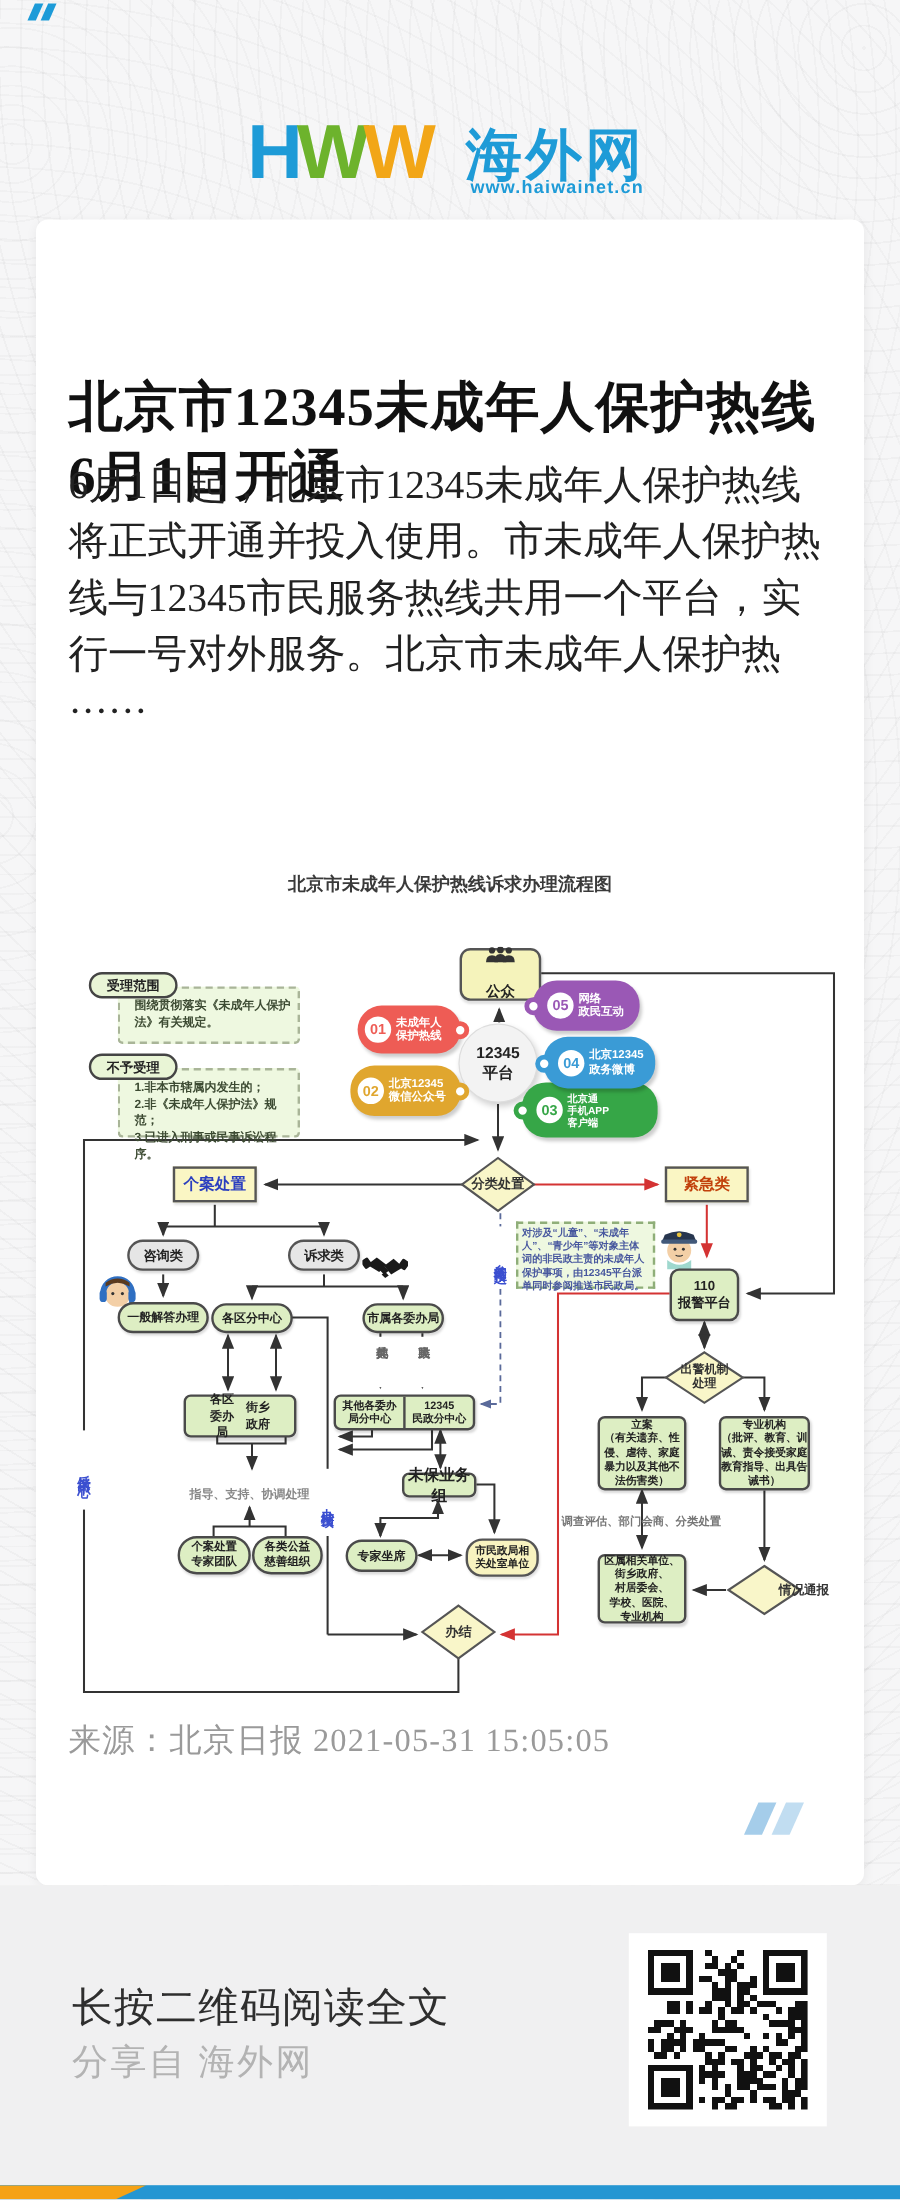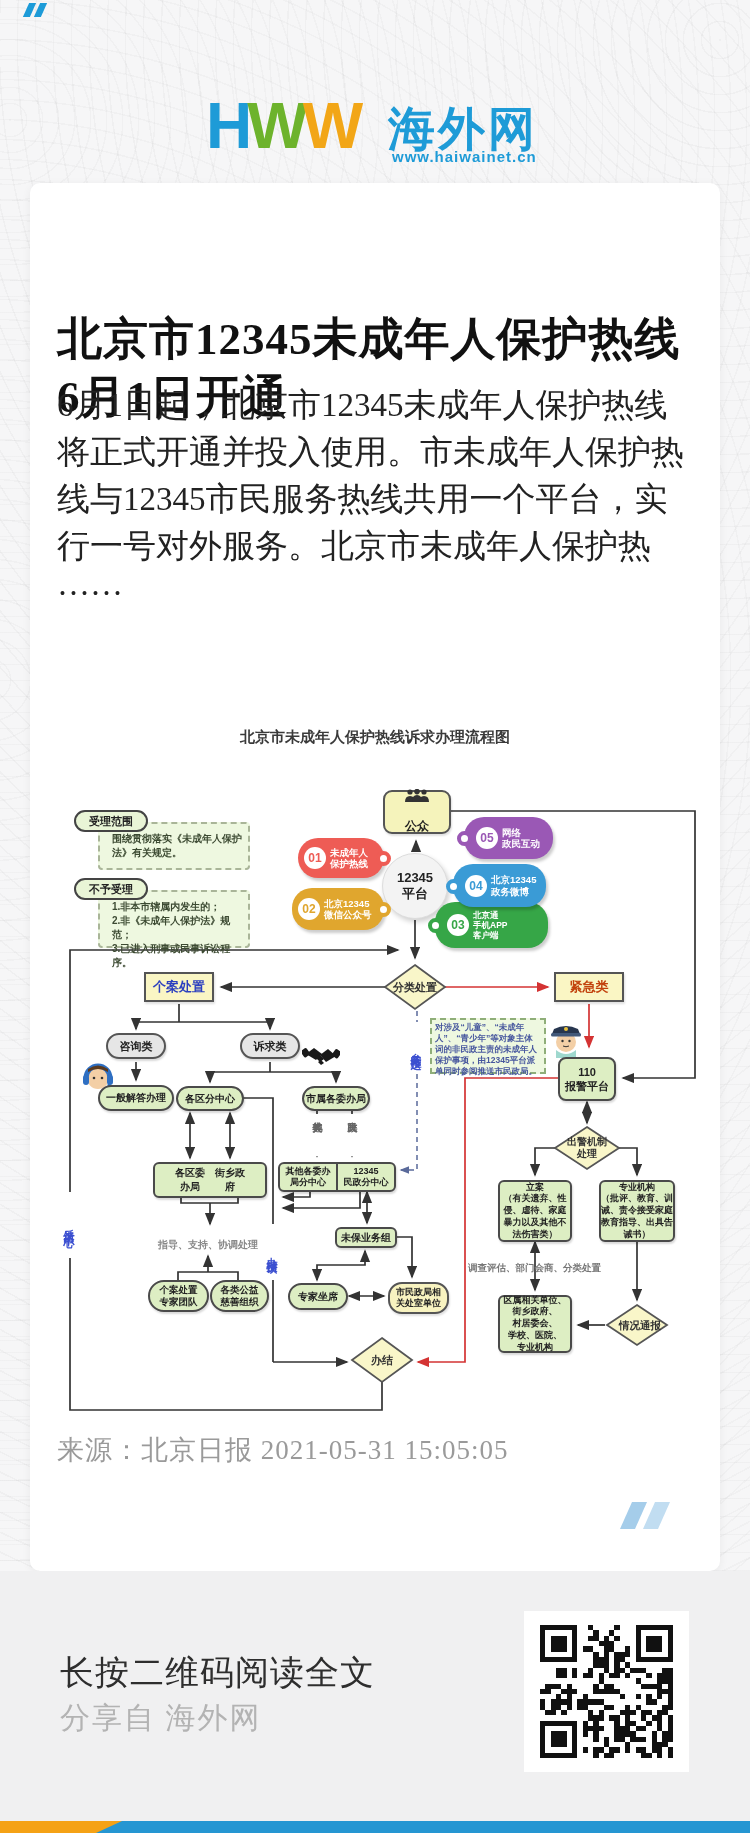--- a/index.html
+++ b/index.html
@@ -133,21 +133,21 @@
       <polygon points="382,1338 412,1360 382,1382 352,1360"></polygon>
       <polygon points="587,1127 619,1148 587,1169 555,1148"></polygon>
       <polygon points="637,1305 667,1325 637,1345 607,1325"></polygon>
     </g>
   </svg>
 
   <div class="dtext" style="left:383px;top:981px;width:64px;">分类处置</div>
   <div class="dtext" style="left:352px;top:1354px;width:60px;">办结</div>
   <div class="dtext" style="left:551px;top:1136px;width:72px;font-size:10px;">出警机制
 处理</div>
-  <div class="dtext" style="left:606px;top:1319px;width:68px;font-size:10.5px;">情况通报</div>
+  <div class="dtext" style="left:636px;top:1319px;width:68px;font-size:10.5px;">情况通报</div>
 
   <div class="node ybox" style="left:383px;top:790px;width:68px;height:44px;border-radius:9px;border-width:2px;flex-direction:column;gap:16px;background:#f5f3bb;">
     <span style="line-height:0;">
       <svg width="30" height="13" viewBox="0 0 30 13">
           <g fill="#333">
             <circle cx="8" cy="3" r="2.6"></circle>
             <circle cx="15" cy="2.6" r="2.8"></circle>
             <circle cx="22" cy="3" r="2.6"></circle>
             <path d="M3,13 q0-6 5-6 q5,0 5,6z"></path>
             <path d="M10,13 q0-7 5-7 q5,0 5,7z"></path>
@@ -178,21 +178,21 @@
 手机APP
 客户端</span>
     <span class="ring ring-l" style="border-color: rgb(54, 166, 71);"></span>
   </div>
   <div class="chpill" style="left: 453px; top: 864px; width: 93px; height: 43px; padding-left: 12px; background: rgb(58, 155, 214);">
     <span class="num" style="color: rgb(58, 155, 214);">04</span>
     <span class="ptext">北京12345
 政务微博</span>
     <span class="ring ring-l" style="border-color: rgb(58, 155, 214);"></span>
   </div>
-  <div class="chpill" style="left: 464px; top: 817px; width: 89px; height: 42px; padding-left: 12px; background: rgb(154, 88, 181);">
+  <div class="chpill" style="left: 444px; top: 817px; width: 89px; height: 42px; padding-left: 12px; background: rgb(154, 88, 181);">
     <span class="num" style="color: rgb(154, 88, 181);">05</span>
     <span class="ptext">网络
 政民互动</span>
     <span class="ring ring-l" style="border-color: rgb(154, 88, 181);"></span>
   </div>
 
   <div class="node dashbox pre" style="left:98px;top:822px;width:152px;height:48px;font-size:10px;line-height:1.4;padding:8px 6px 4px 12px;align-items:flex-start;justify-content:flex-start;">围绕贯彻落实《未成年人保护法》有关规定。</div>
   <div class="node labelpill" style="left:74px;top:810px;width:74px;height:22px;">受理范围</div>
   <div class="node dashbox pre" style="left:98px;top:890px;width:152px;height:58px;font-size:10px;line-height:1.4;padding:8px 4px 4px 12px;align-items:flex-start;justify-content:flex-start;">1.非本市辖属内发生的；
 2.非《未成年人保护法》规范；
@@ -231,32 +231,32 @@
     </svg>
   </div>
 
   <div class="node gpill" style="left:98px;top:1085px;width:76px;height:26px;font-size:10px;">一般解答办理</div>
   <div class="node gpill" style="left:176px;top:1086px;width:68px;height:25px;font-size:10px;">各区分中心</div>
   <div class="node gpill" style="left:302px;top:1086px;width:68px;height:25px;font-size:10px;">市属各委办局</div>
 
   <div class="vgray abs" style="left:310px;top:1114px;height:42px;">其他类</div>
   <div class="vgray abs" style="left:345px;top:1114px;height:42px;">民政类</div>
 
-  <div class="node gbox" style="left:153px;top:1162px;width:114px;height:28px;padding:16px;gap:0;">
+  <div class="node gbox" style="left:153px;top:1162px;width:94px;height:28px;padding:16px;gap:0;">
     <span style="flex:1;font-size:10px;">各区委办局</span>
     <span style="flex:1;font-size:10px;border-left:2px solid #4a4a4a;align-self:stretch;display:flex;align-items:center;justify-content:center;">街乡政府</span>
   </div>
   <div class="node gbox" style="left:278px;top:1162px;width:118px;height:30px;padding:0;gap:0;">
     <span class="pre" style="flex:1;font-size:9px;line-height:1.2;">其他各委办
 局分中心</span>
     <span class="pre" style="flex:1;font-size:9px;line-height:1.2;border-left:2px solid #4a4a4a;align-self:stretch;display:flex;align-items:center;justify-content:center;">12345
 民政分中心</span>
   </div>
 
-  <div class="node gbox" style="left:335px;top:1227px;width:62px;height:21px;font-size:10px;">未保业务组</div>
+  <div class="node gbox" style="left:335px;top:1227px;width:62px;height:21px;font-size:13px;">未保业务组</div>
   <div class="abs" style="left:158px;top:1238px;width:104px;font-size:10px;color:#888;font-weight:600;z-index:3;">指导、支持、协调处理</div>
 
   <div class="node gpill pre" style="left:148px;top:1280px;width:61px;height:32px;font-size:9.5px;line-height:1.25;">个案处置
 专家团队</div>
   <div class="node gpill pre" style="left:210px;top:1280px;width:59px;height:32px;font-size:9.5px;line-height:1.25;">各类公益
 慈善组织</div>
   <div class="node gpill" style="left:288px;top:1283px;width:60px;height:27px;font-size:10px;">专家坐席</div>
   <div class="node pre" style="left:388px;top:1282px;width:61px;height:32px;font-size:9px;line-height:1.25;background:#f8f3c0;border:2px solid #555;border-radius:14px;box-shadow:1px 2px 2px rgba(0,0,0,0.12);">市民政局相
 关处室单位</div>
 

